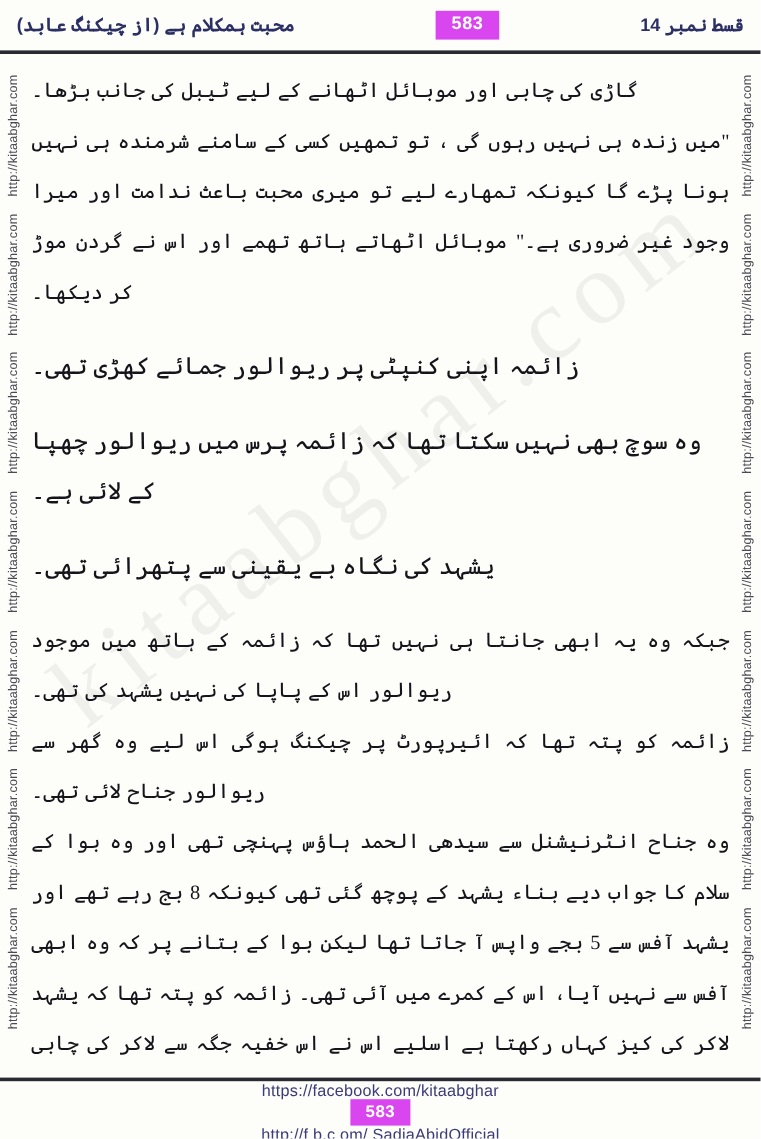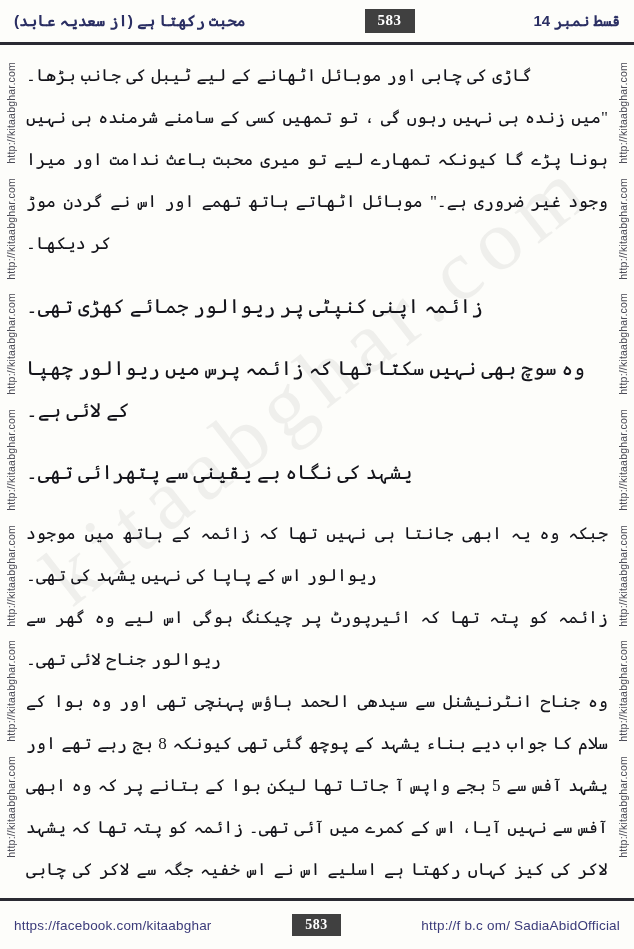--- a/index.html
+++ b/index.html
@@ -47,23 +47,23 @@
   }
   .header-left, .header-right {
     font-family: "Liberation Sans", sans-serif;
     color: #2b2f63;
     font-size: 15px;
     font-weight: bold;
     white-space: nowrap;
   }
   .header-right { font-size: 15.5px; }
   .page-badge {
-    background: #404040;
+    background: #d946ef;
     color: #ffffff;
-    font-family: Liberation Serif, serif;
+    font-family: Liberation Sans, sans-serif;
     font-weight: bold;
     font-size: 15px;
     padding: 3px 13px 4px 13px;
     letter-spacing: 0.5px;
     line-height: 1.1;
   }
   .rule-top {
     position: relative;
     z-index: 3;
     height: 3px;
@@ -154,45 +154,46 @@
     z-index: 3;
   }
   .footer {
     position: absolute;
     left: 0; right: 0;
     bottom: 0;
     height: 48px;
     display: flex;
     align-items: center;
     justify-content: space-between;
-    padding: 0 14px;
+    padding: 0 28px;
     box-sizing: border-box;
     z-index: 3;
     direction: ltr;
+    flex-direction: column;
   }
   .footer-url {
     font-family: "Liberation Sans", sans-serif;
     font-size: 13.5px;
     color: #3b3b7a;
     letter-spacing: 0.2px;
     white-space: nowrap;
   }
   .footer .page-badge { font-size: 14px; }
 </style>
 </head>
 <body>
 
 <div class="page">
 
   <div class="bg-watermark">kitaabghar.com</div>
 
   <div class="header">
     <div class="header-left">قسط نمبر 14</div>
     <div class="page-badge">583</div>
-    <div class="header-right">محبت رکھتا ہے (از سعدیہ عابد)</div>
+    <div class="header-right">محبت ہمکلام ہے (از چیکنگ عابد)</div>
   </div>
   <div class="rule-top"></div>
 
   <div class="side-marks left">
     <div class="strip">
       <div class="vmark">http://kitaabghar.com</div>
       <div class="vmark">http://kitaabghar.com</div>
       <div class="vmark">http://kitaabghar.com</div>
       <div class="vmark">http://kitaabghar.com</div>
       <div class="vmark">http://kitaabghar.com</div>

